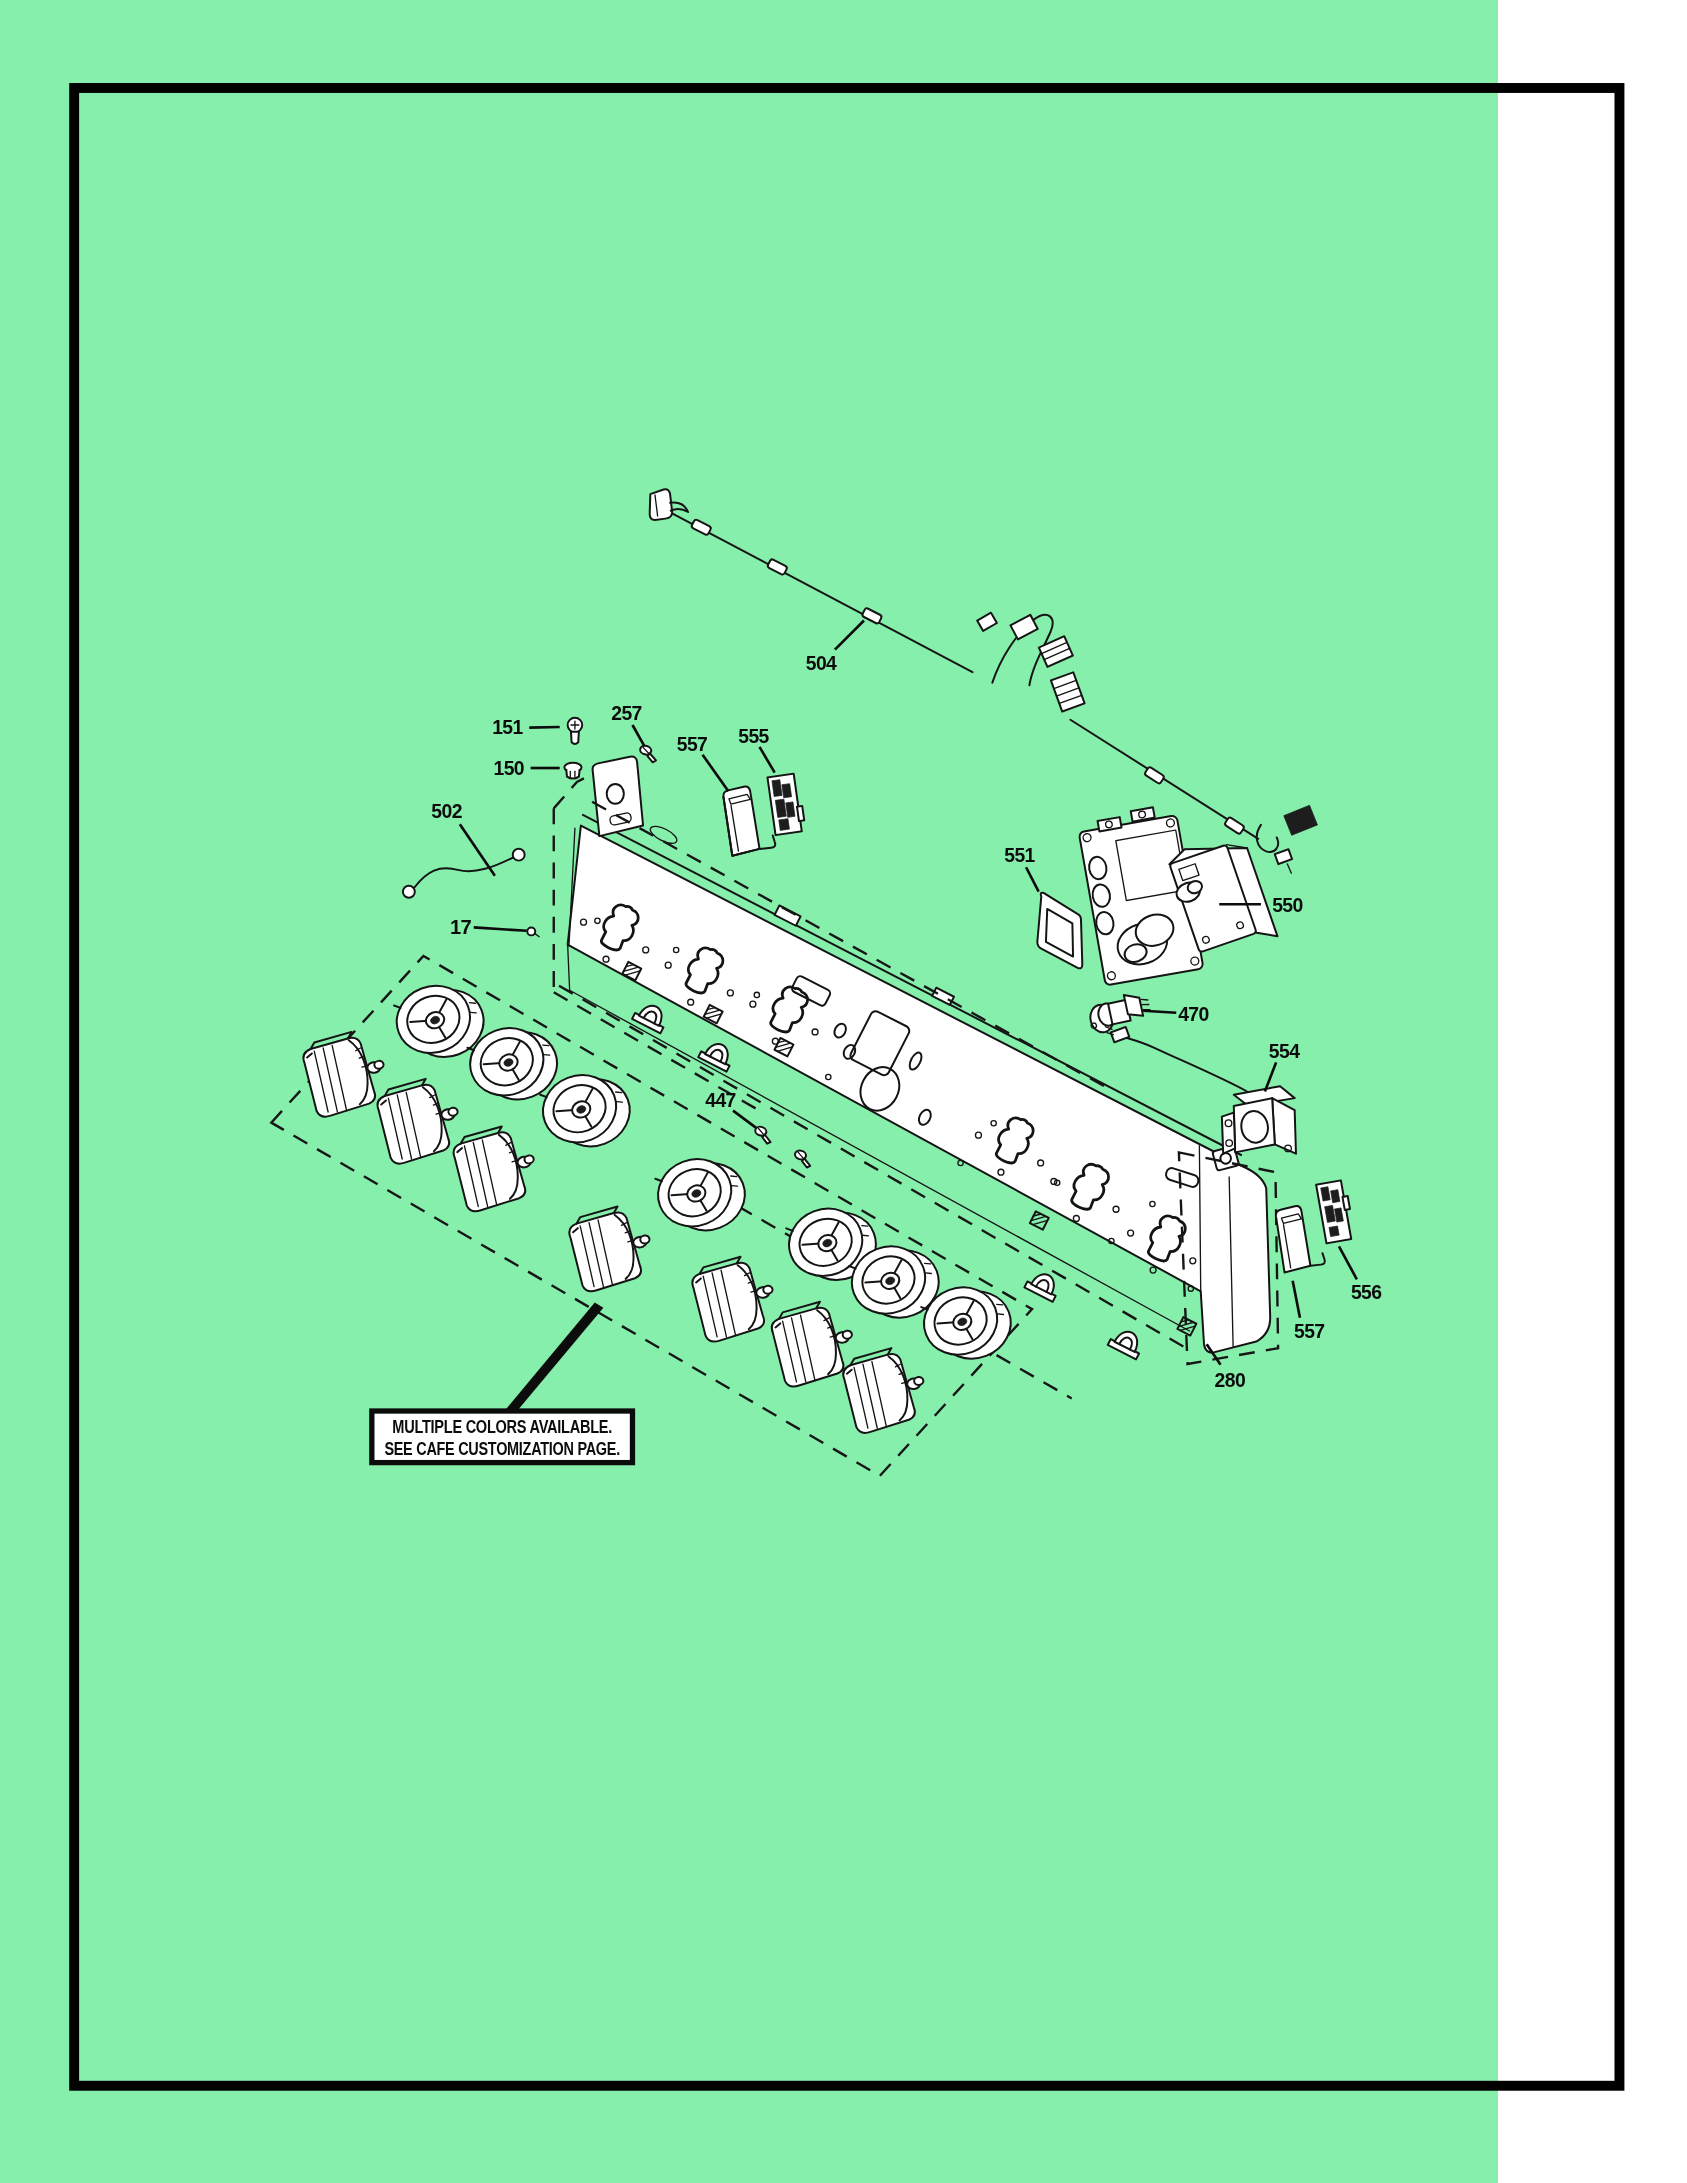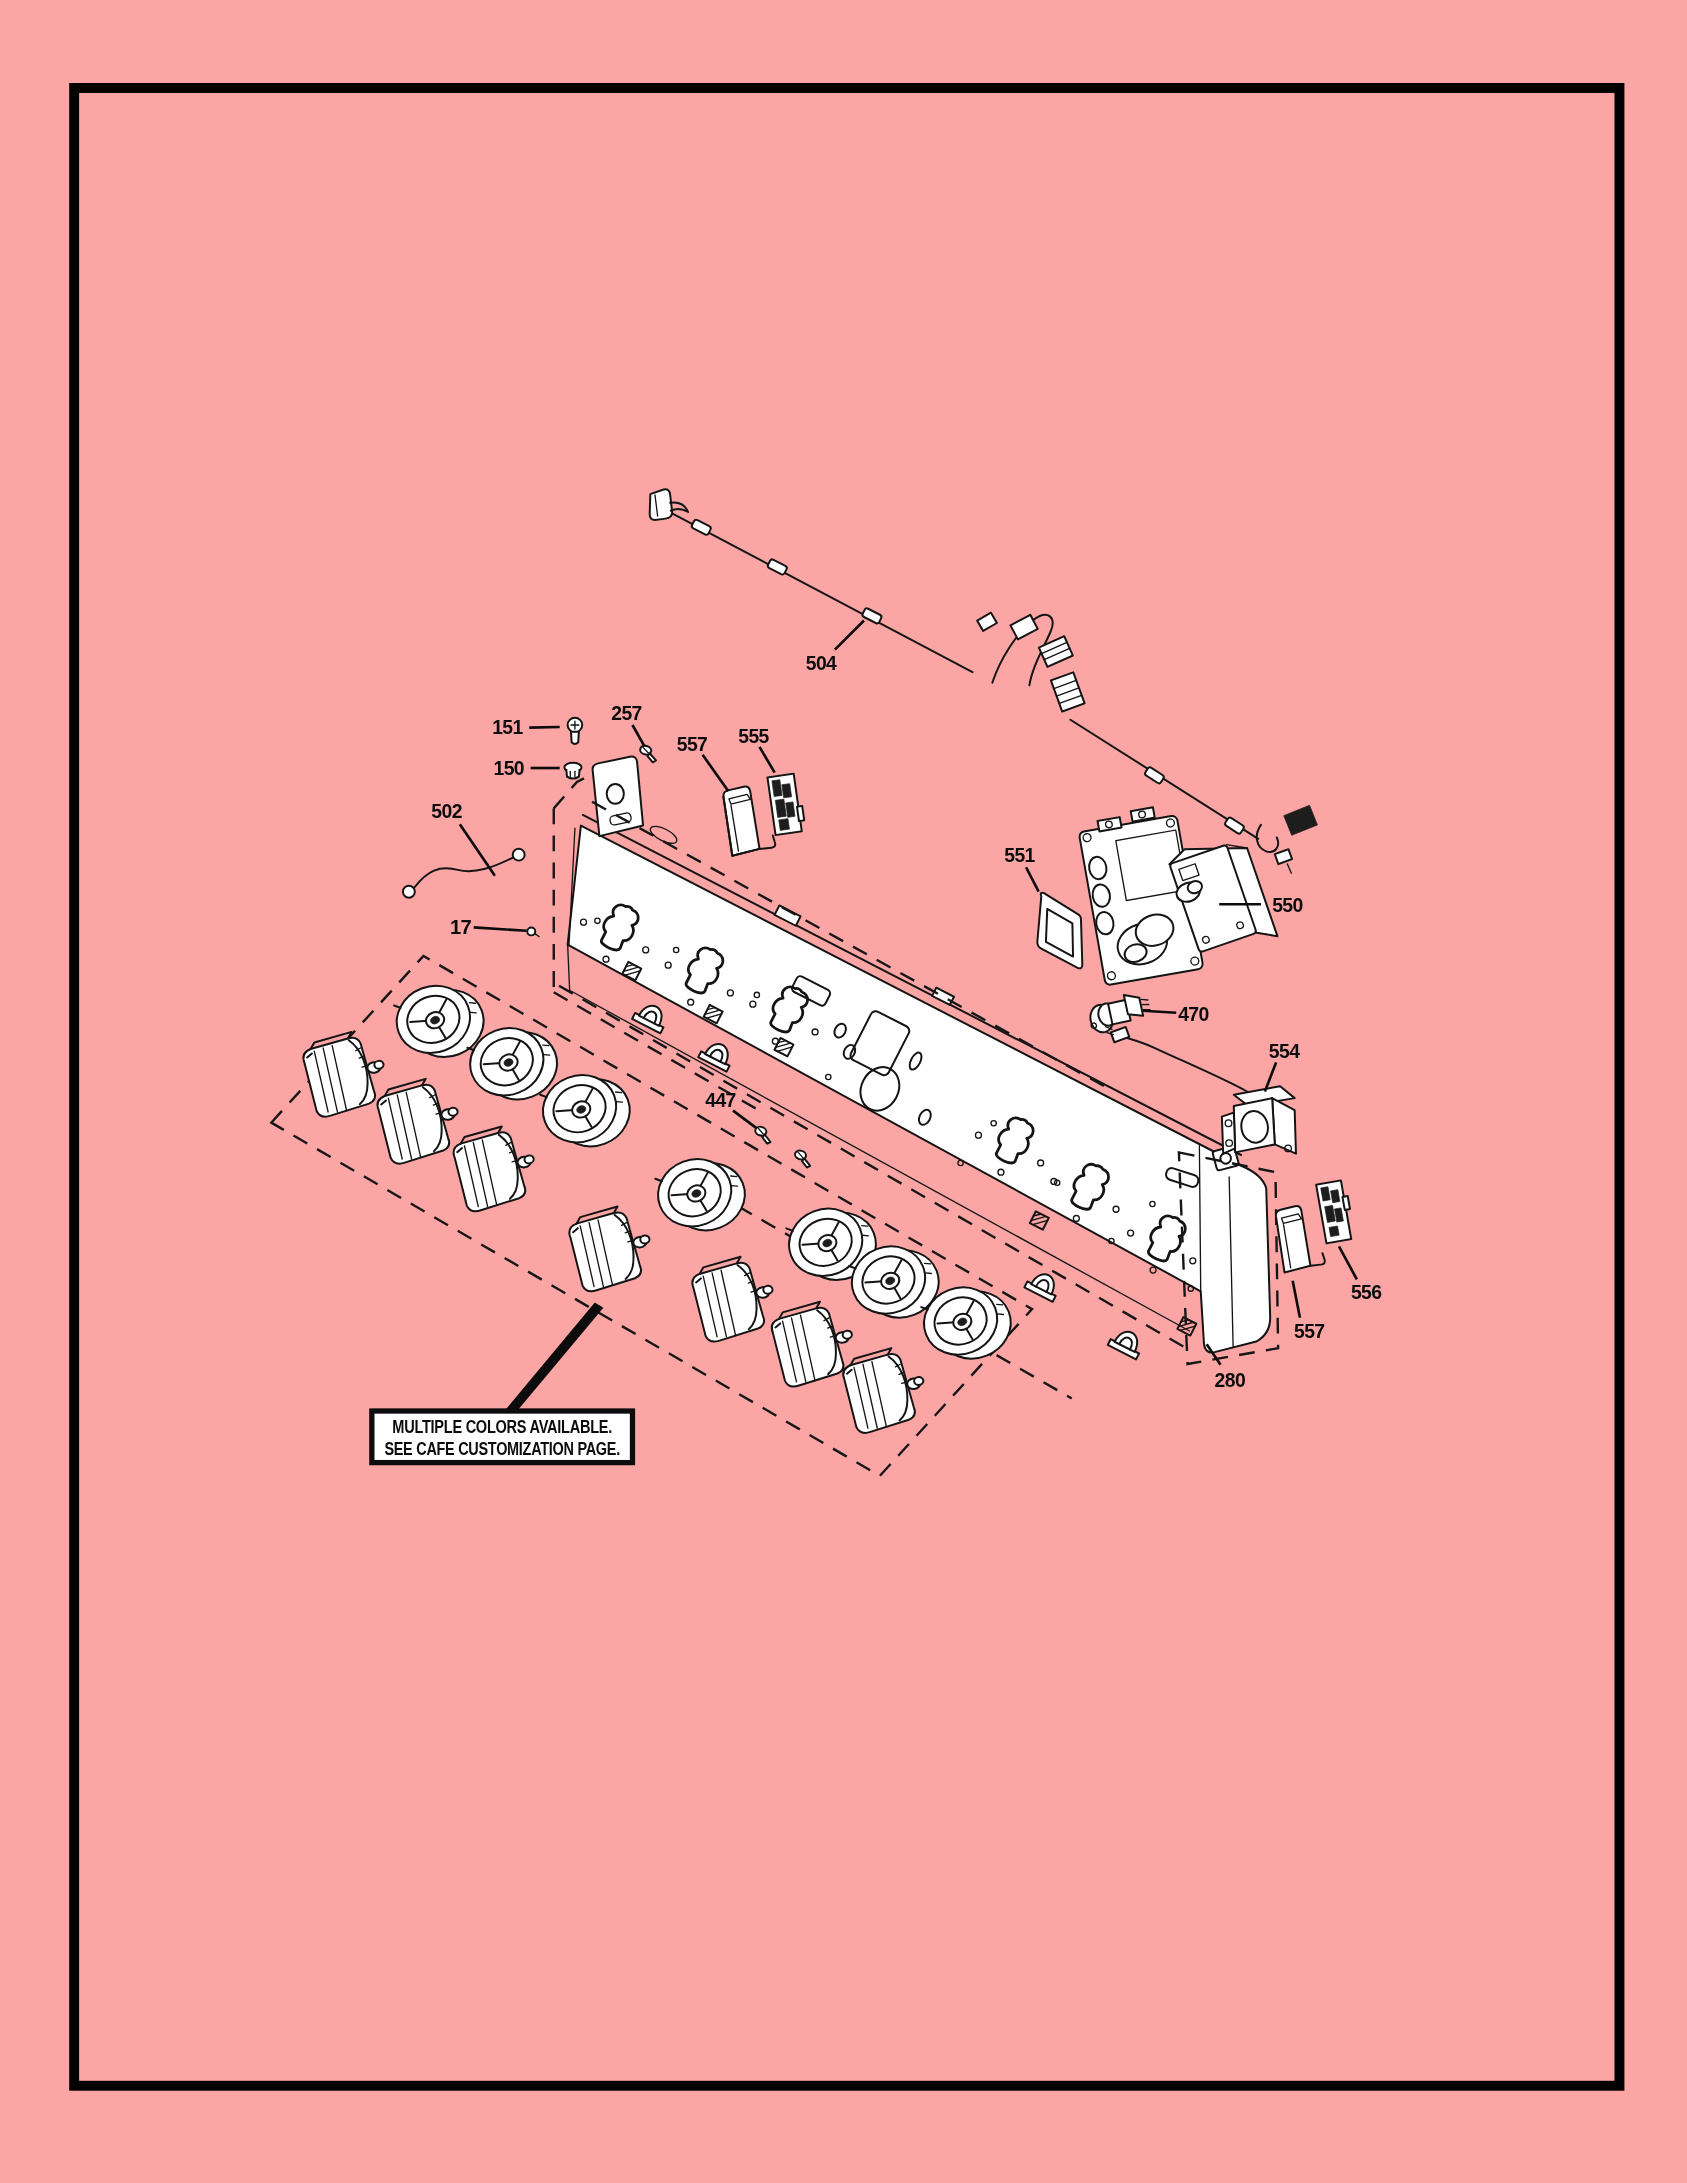--- a/index.html
+++ b/index.html
@@ -1,16 +1,16 @@
 <!DOCTYPE html>
 <html style="font-size:10.6px"><head>
 <meta charset="utf-8">
 <style>
   html,body{margin:0;padding:0;background:#ffffff;}
-  .page{position:relative;width:1687px;height:2183px;background:#fca5a5;
+  .page{position:relative;width:1498px;height:2183px;background:#86efac;
         font-family:"Liberation Sans",sans-serif;}
   svg{position:absolute;top:0;left:0;}
   text{font-family:"Liberation Sans",sans-serif;font-weight:700;fill:#0c0c0c;}
   .callout{font-size:31px;letter-spacing:-1px;}
   .notice-text{font-size:27px;letter-spacing:-0.5px;}
   .art{stroke:#141414;fill:none;stroke-width:3;stroke-linecap:round;stroke-linejoin:round;}
   .wfill{fill:#ffffff;}
   .dark{fill:#1d1d1d;stroke:#1d1d1d;}
   .dash{stroke:#161616;stroke-width:3.6;fill:none;stroke-dasharray:24 17;}
   .leader{stroke:#0c0c0c;stroke-width:4;fill:none;}

